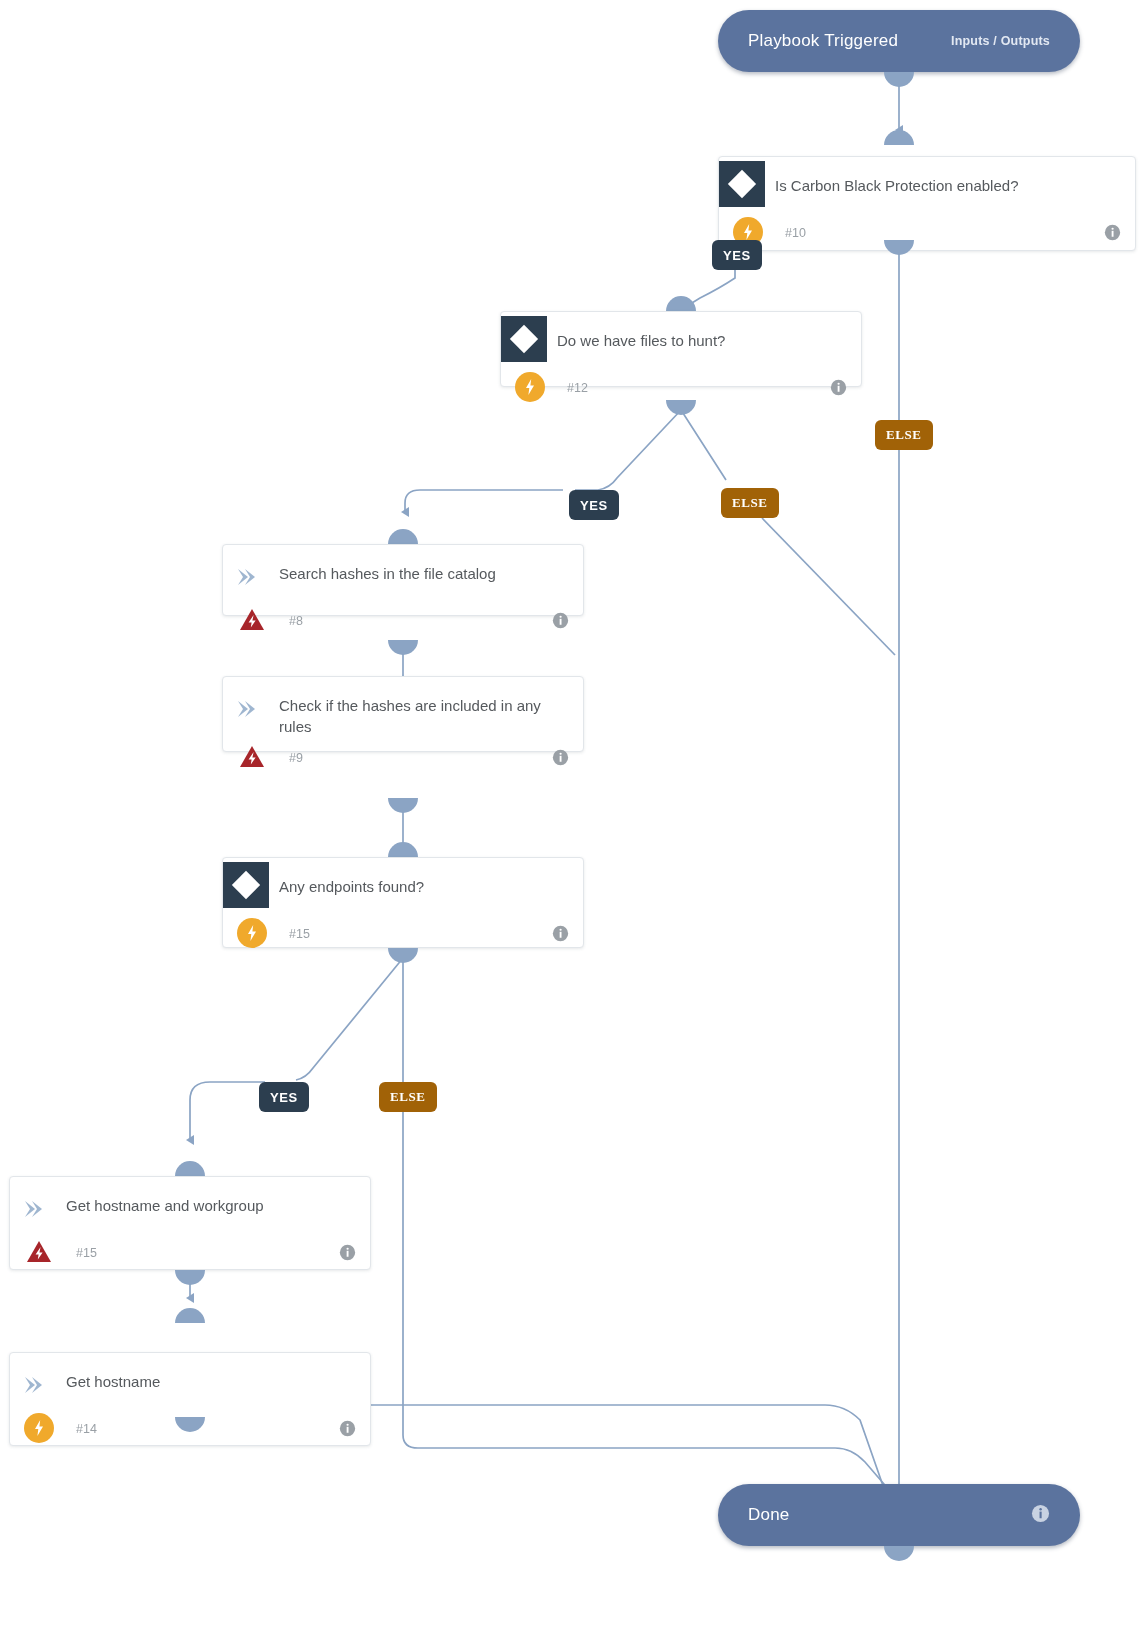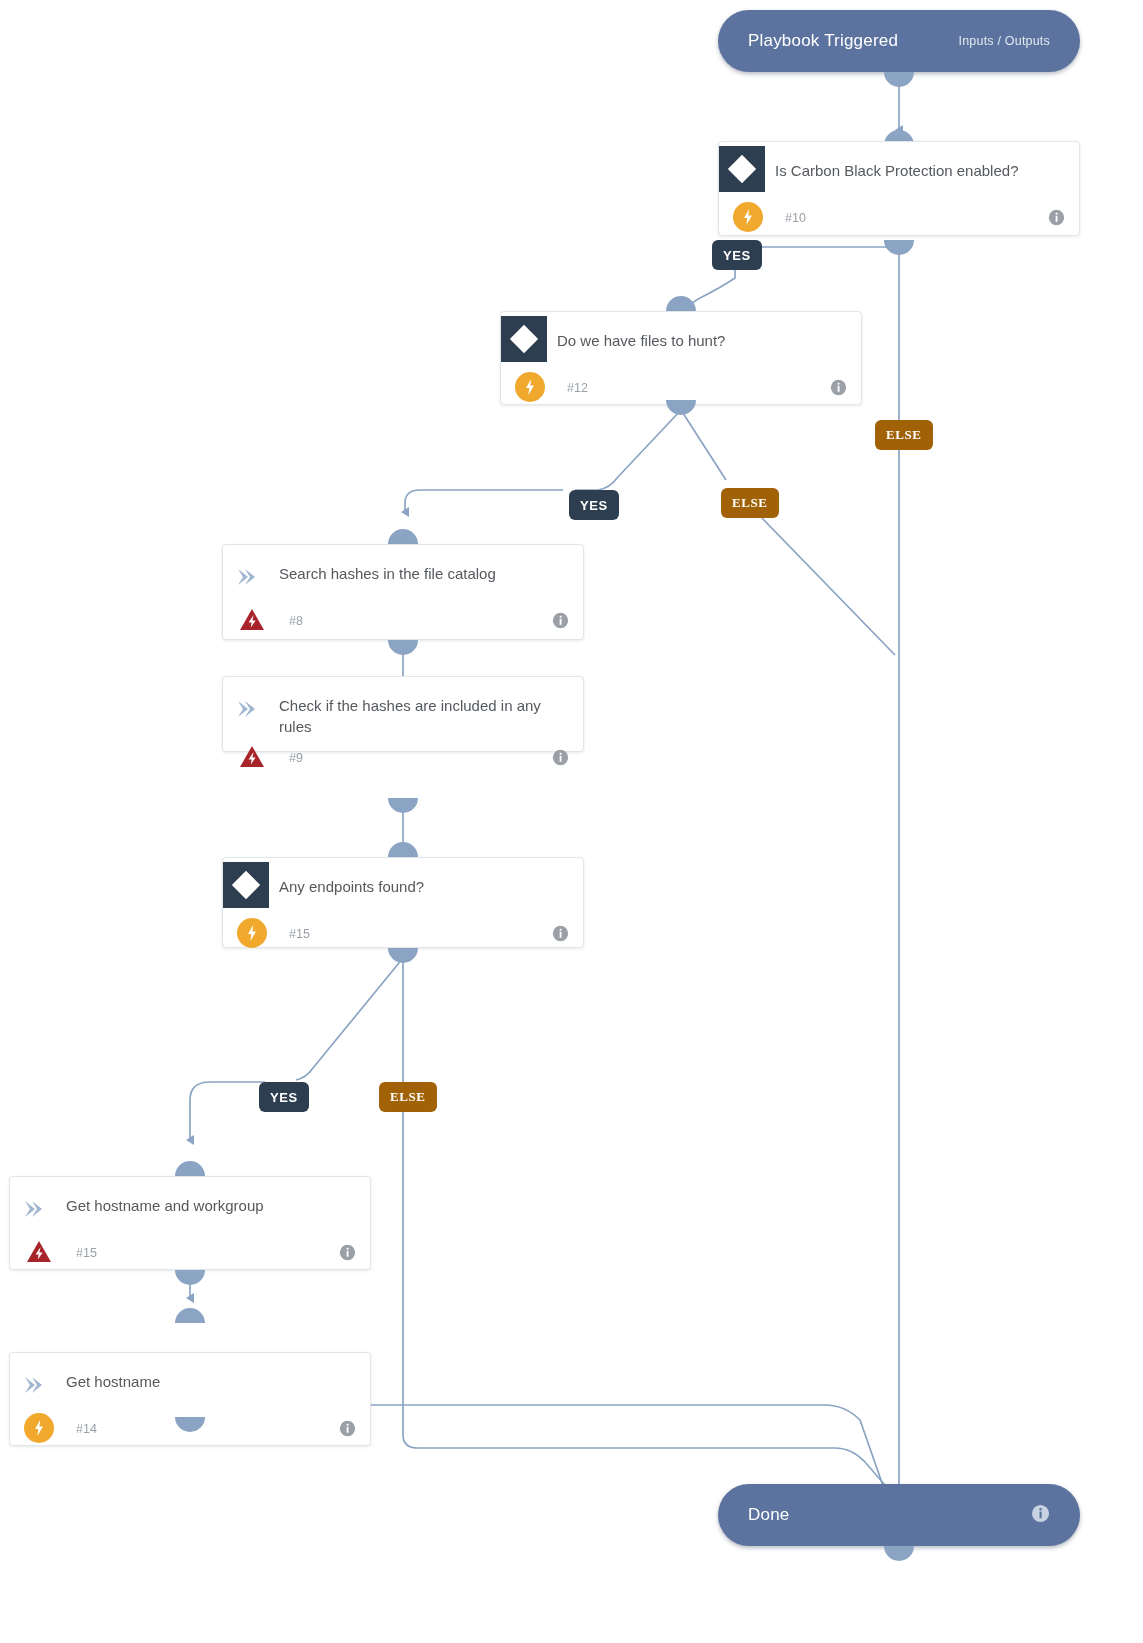--- a/index.html
+++ b/index.html
@@ -37,21 +37,21 @@
   }
   .pill .pill-title {
     font-size: 17px;
     font-weight: normal;
     letter-spacing: .2px;
     color: #ffffff;
   }
   .pill .pill-sub {
     font-size: 12.5px;
     color: #e2e8f2;
-    font-weight: normal;
+    font-weight: bold;
     letter-spacing: .2px;
   }
 
   
   .card {
     position: absolute;
     background: #ffffff;
     border: 1px solid #e2e6ea;
     border-radius: 4px;
     box-shadow: 0 1px 3px rgba(60,70,85,0.12);
@@ -194,21 +194,21 @@
     </g>
   </svg>
 
   <div class="pill" style="left:718px; top:10px; width:362px;">
     <span class="pill-title">Playbook Triggered</span>
     <span class="pill-sub">Inputs / Outputs</span>
   </div>
   <div class="port bottom" style="left:884px; top:72px;"></div>
 
   <div class="port top" style="left:884px; top:130px;"></div>
-  <div class="card" style="left:718px; top:141px; width:362px; height:95px;">
+  <div class="card" style="left:718px; top:156px; width:418px; height:95px;">
     <div class="card-top">
       <span class="glyph-decision">
           <i class="dia"></i>
         </span>
       <span class="card-title">Is Carbon Black Protection enabled?</span>
     </div>
     <div class="card-bottom">
       <span class="status-icon">
         <span class="bolt-circle">
           <svg width="14" height="16" viewBox="0 0 12 16">
@@ -230,21 +230,21 @@
 
   <div class="badge yes" style="left:712px; top:240px;">
     <span>YES</span>
   </div>
 
   <div class="badge else" style="left:875px; top:420px;">
     <span>ELSE</span>
   </div>
 
   <div class="port top" style="left:666px; top:296px;"></div>
-  <div class="card" style="left:500px; top:311px; width:362px; height:94px;">
+  <div class="card" style="left:500px; top:311px; width:362px; height:76px;">
     <div class="card-top">
       <span class="glyph-decision">
           <i class="dia"></i>
         </span>
       <span class="card-title">Do we have files to hunt?</span>
     </div>
     <div class="card-bottom">
       <span class="status-icon">
         <span class="bolt-circle">
           <svg width="14" height="16" viewBox="0 0 12 16">
@@ -266,21 +266,21 @@
 
   <div class="badge yes" style="left:569px; top:490px;">
     <span>YES</span>
   </div>
 
   <div class="badge else" style="left:721px; top:488px;">
     <span>ELSE</span>
   </div>
 
   <div class="port top" style="left:388px; top:529px;"></div>
-  <div class="card" style="left:222px; top:544px; width:362px; height:96px;">
+  <div class="card" style="left:222px; top:544px; width:362px; height:72px;">
     <div class="card-top">
       <span class="glyph-action">
         <svg width="22" height="20" viewBox="0 0 22 20">
             <path d="M3 2 L13 10 L3 18 L8 10 Z" fill="#9fb6d0"></path>
             <path d="M10 2 L20 10 L10 18 L15 10 Z" fill="#9fb6d0"></path>
           </svg>
       </span>
       <span class="card-title">Search hashes in the file catalog</span>
     </div>
     <div class="card-bottom">

